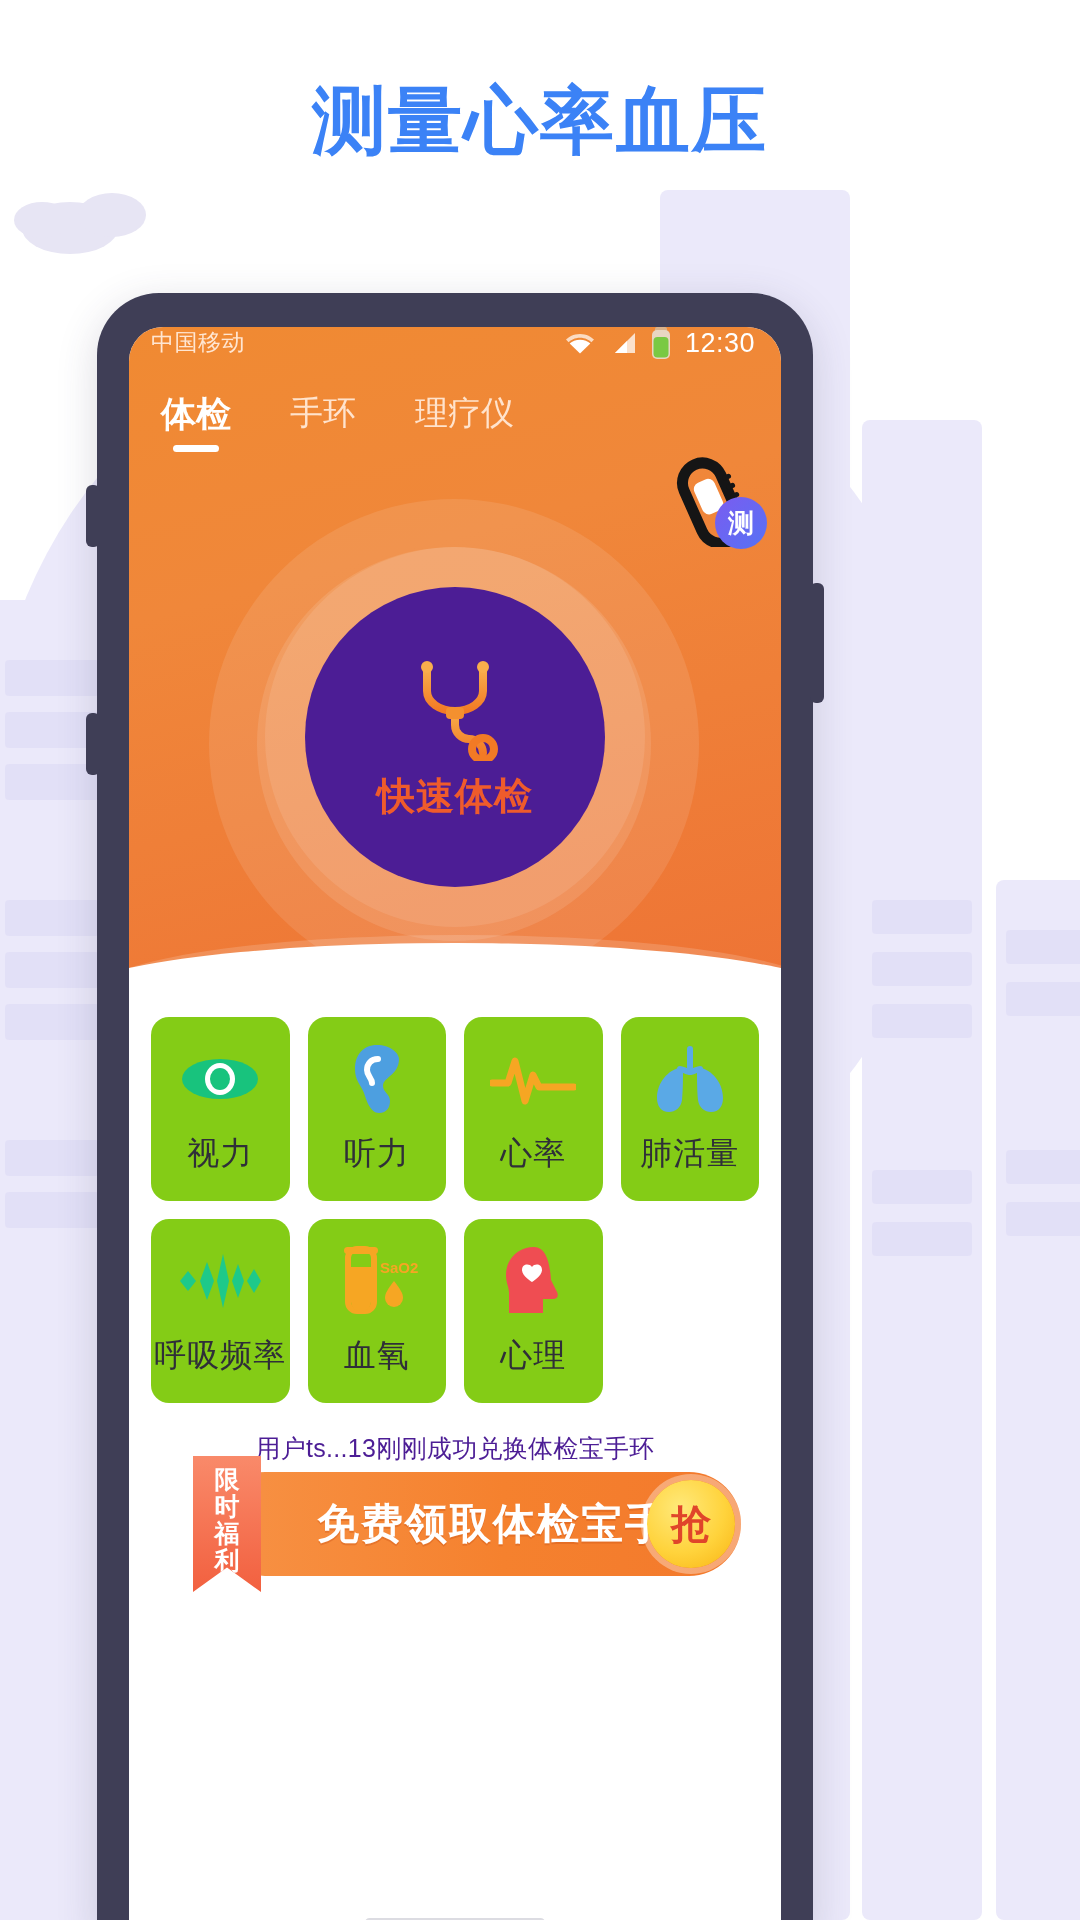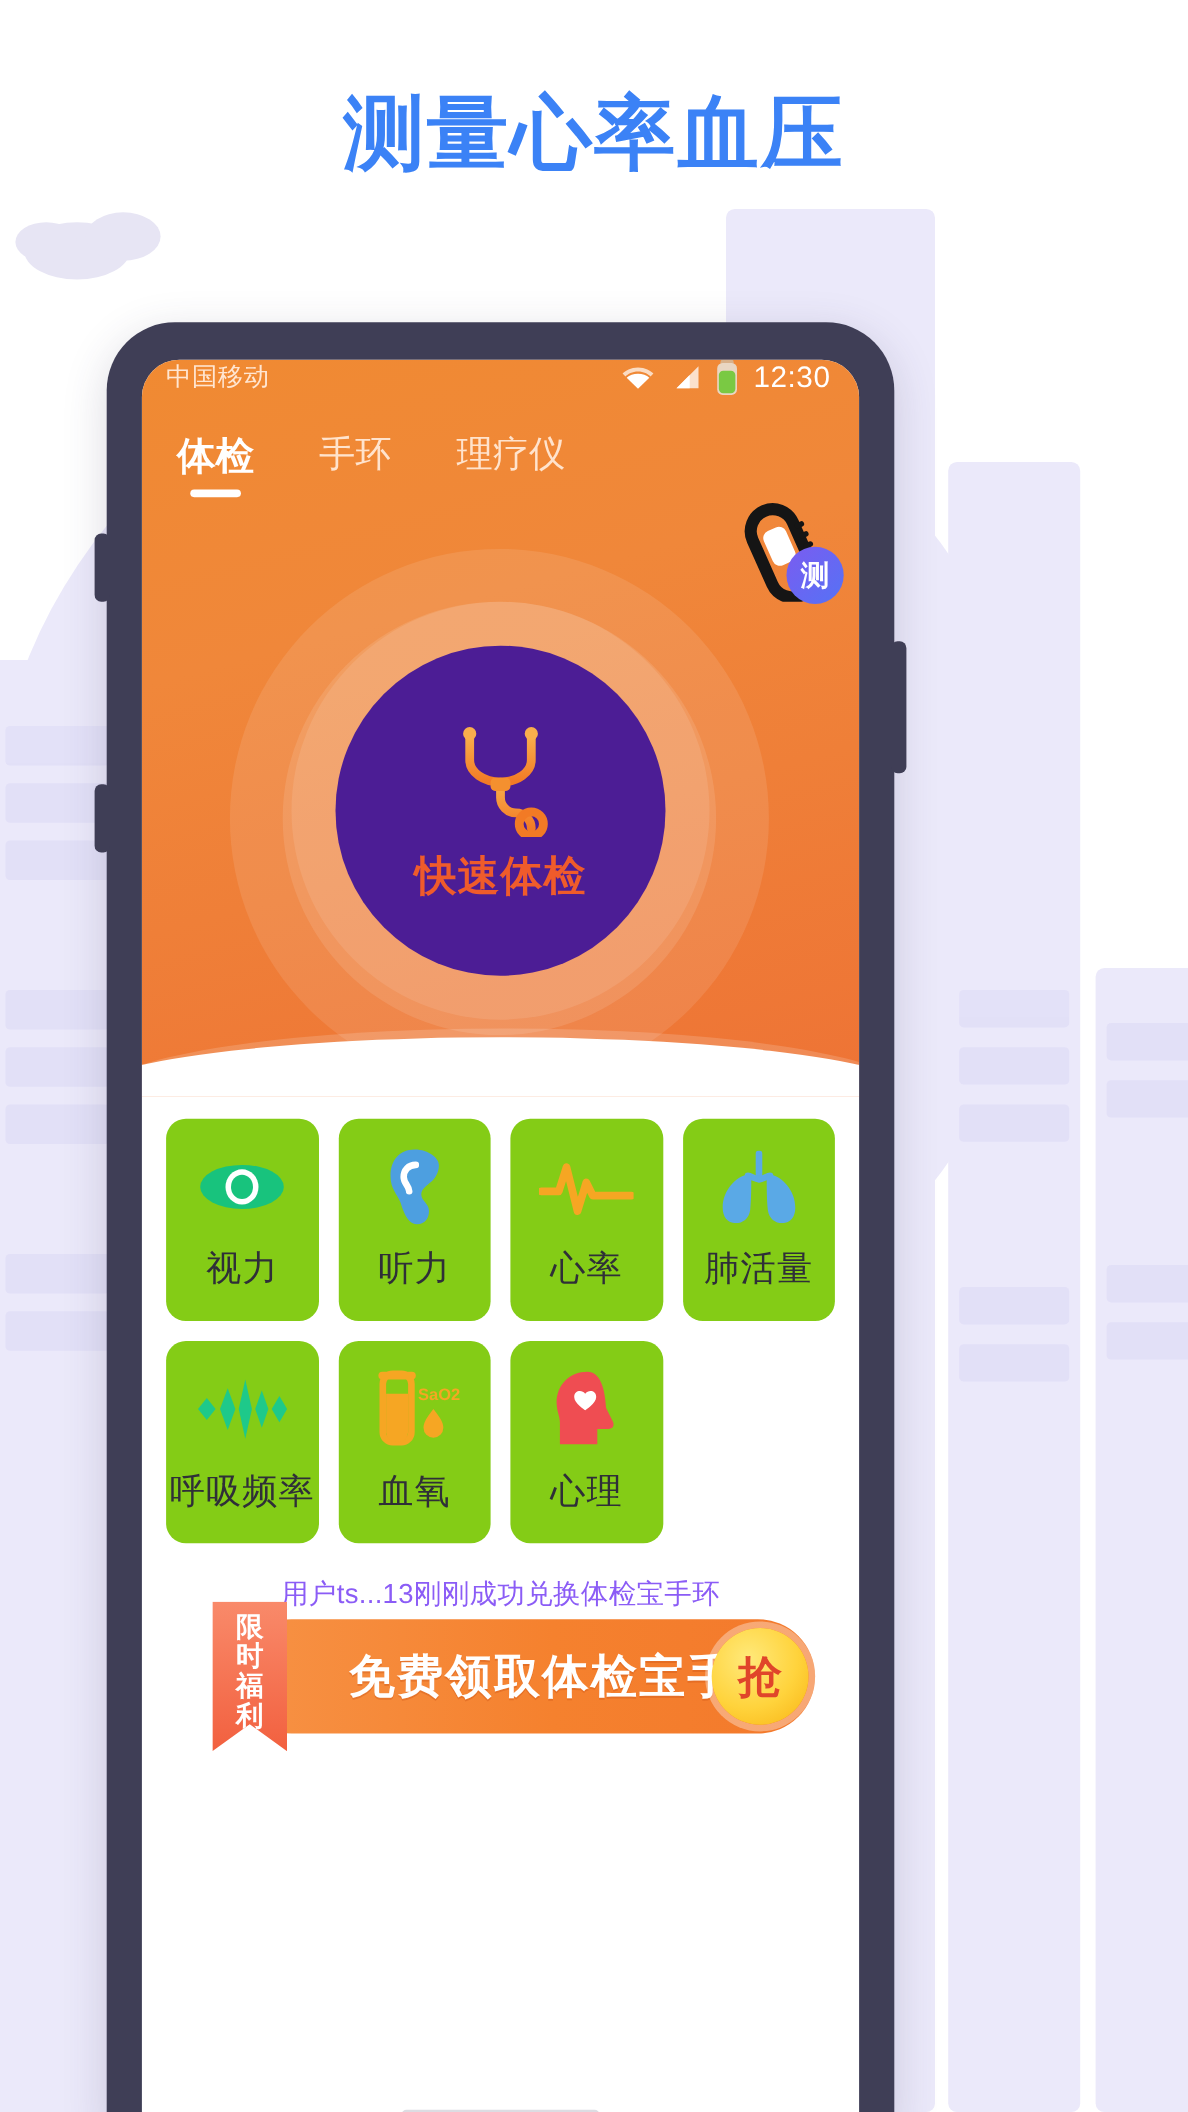--- a/index.html
+++ b/index.html
@@ -119,21 +119,21 @@
     height:184px; background:#84cc16; border-radius:18px;
     display:flex; flex-direction:column; align-items:center; justify-content:center;
     gap:16px;
   }
   .grid-icon{ height:74px; display:flex; align-items:center; justify-content:center; }
   .grid-label{ font-size:32px; color:#2f2f38; letter-spacing:1px; }
 
   
   #notice{
     position:absolute; left:0; top:1105px; width:652px; text-align:center;
-    font-size:25px; color:#8b5cf6; z-index:2; letter-spacing:.3px;
+    font-size:25px; color:#4c1d95; z-index:2; letter-spacing:.3px;
   }
 
   
   #promo{
     position:absolute; left:42px; top:1145px; width:570px; height:104px; z-index:3;
   }
   #promo-pill{
     position:absolute; left:42px; top:0; width:528px; height:104px;
     border-radius:52px;
     background:linear-gradient(90deg,#f79245 0%,#f5812e 55%,#f3792c 100%);

